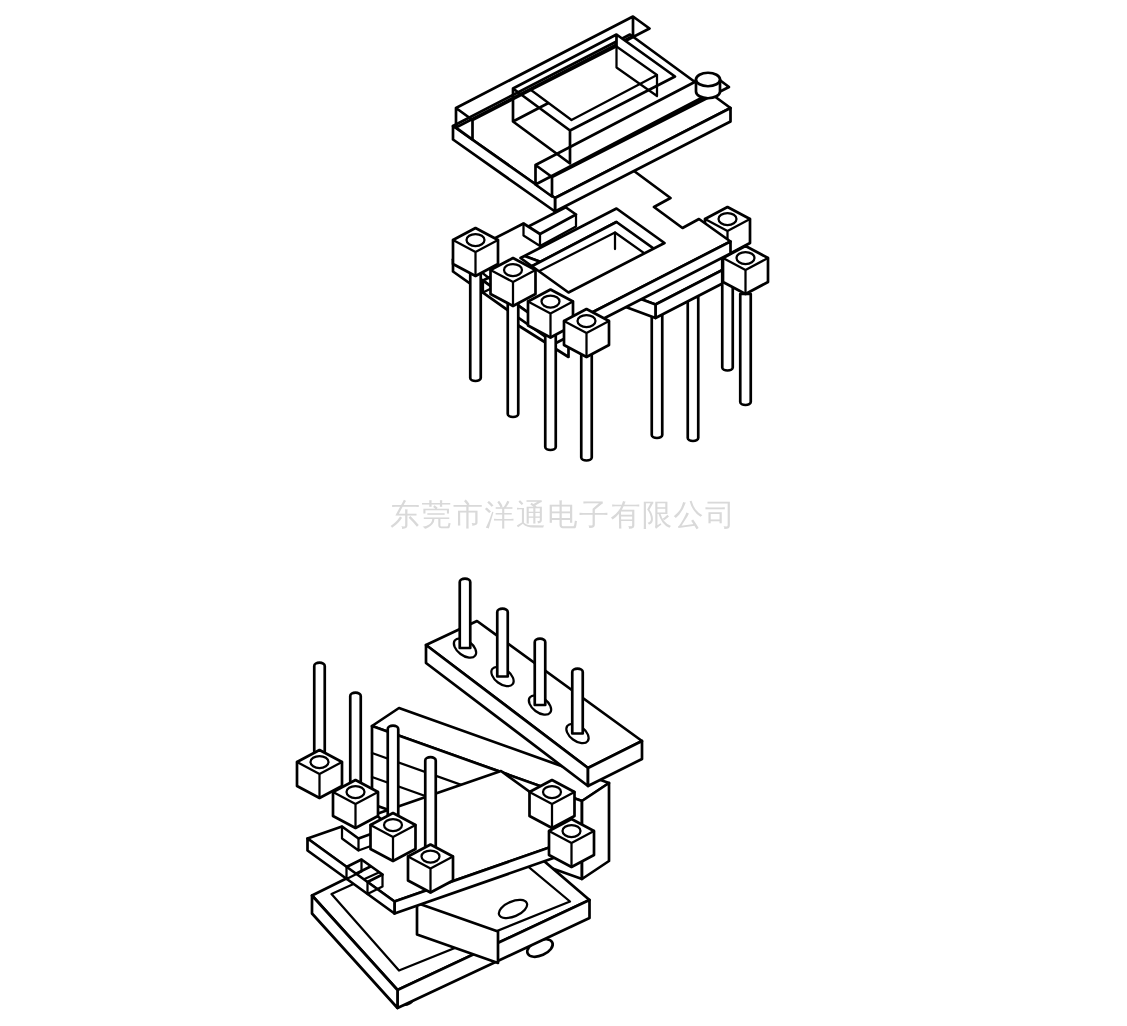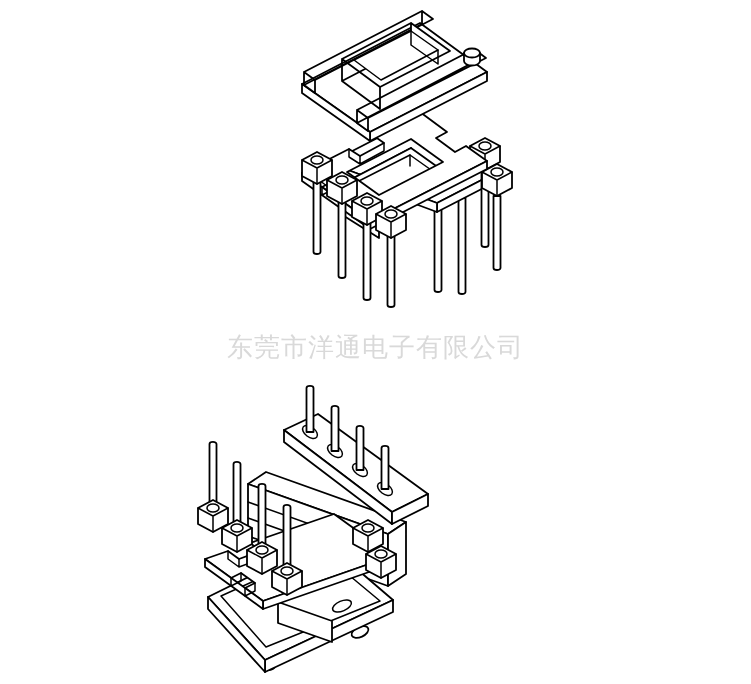--- a/index.html
+++ b/index.html
@@ -2,21 +2,21 @@
 <html><head>
 <meta charset="utf-8">
 <style>
   html,body{margin:0;padding:0;background:#fff;}
   .stage{position:relative;width:751px;height:684px;background:#fff;overflow:hidden;
          font-family:"DejaVu Sans","Liberation Sans",sans-serif;}
   .view-svg{position:absolute;}
   #exploded-view{left:280px;top:0px;}
   #assembled-view{left:170px;top:380px;}
   .watermark{position:absolute;left:0;right:0;top:330px;text-align:center;
-             font-size:26px;letter-spacing:1px;color:#d9d9d9;
+             font-size:20px;letter-spacing:1px;color:#d9d9d9;
              font-family:"DejaVu Sans","Liberation Sans",sans-serif;
              user-select:none;white-space:nowrap;}
   svg path, svg ellipse, svg use {vector-effect:non-scaling-stroke;}
   .ln{fill:#ffffff;stroke:#000;stroke-width:1.8;stroke-linejoin:round;stroke-linecap:round;}
   .ln-thin{fill:none;stroke:#000;stroke-width:1.5;stroke-linejoin:round;stroke-linecap:round;}
   .hole{fill:#ffffff;stroke:#000;stroke-width:1.5;stroke-linejoin:round;}
 </style>
 </head>
 <body>
 

